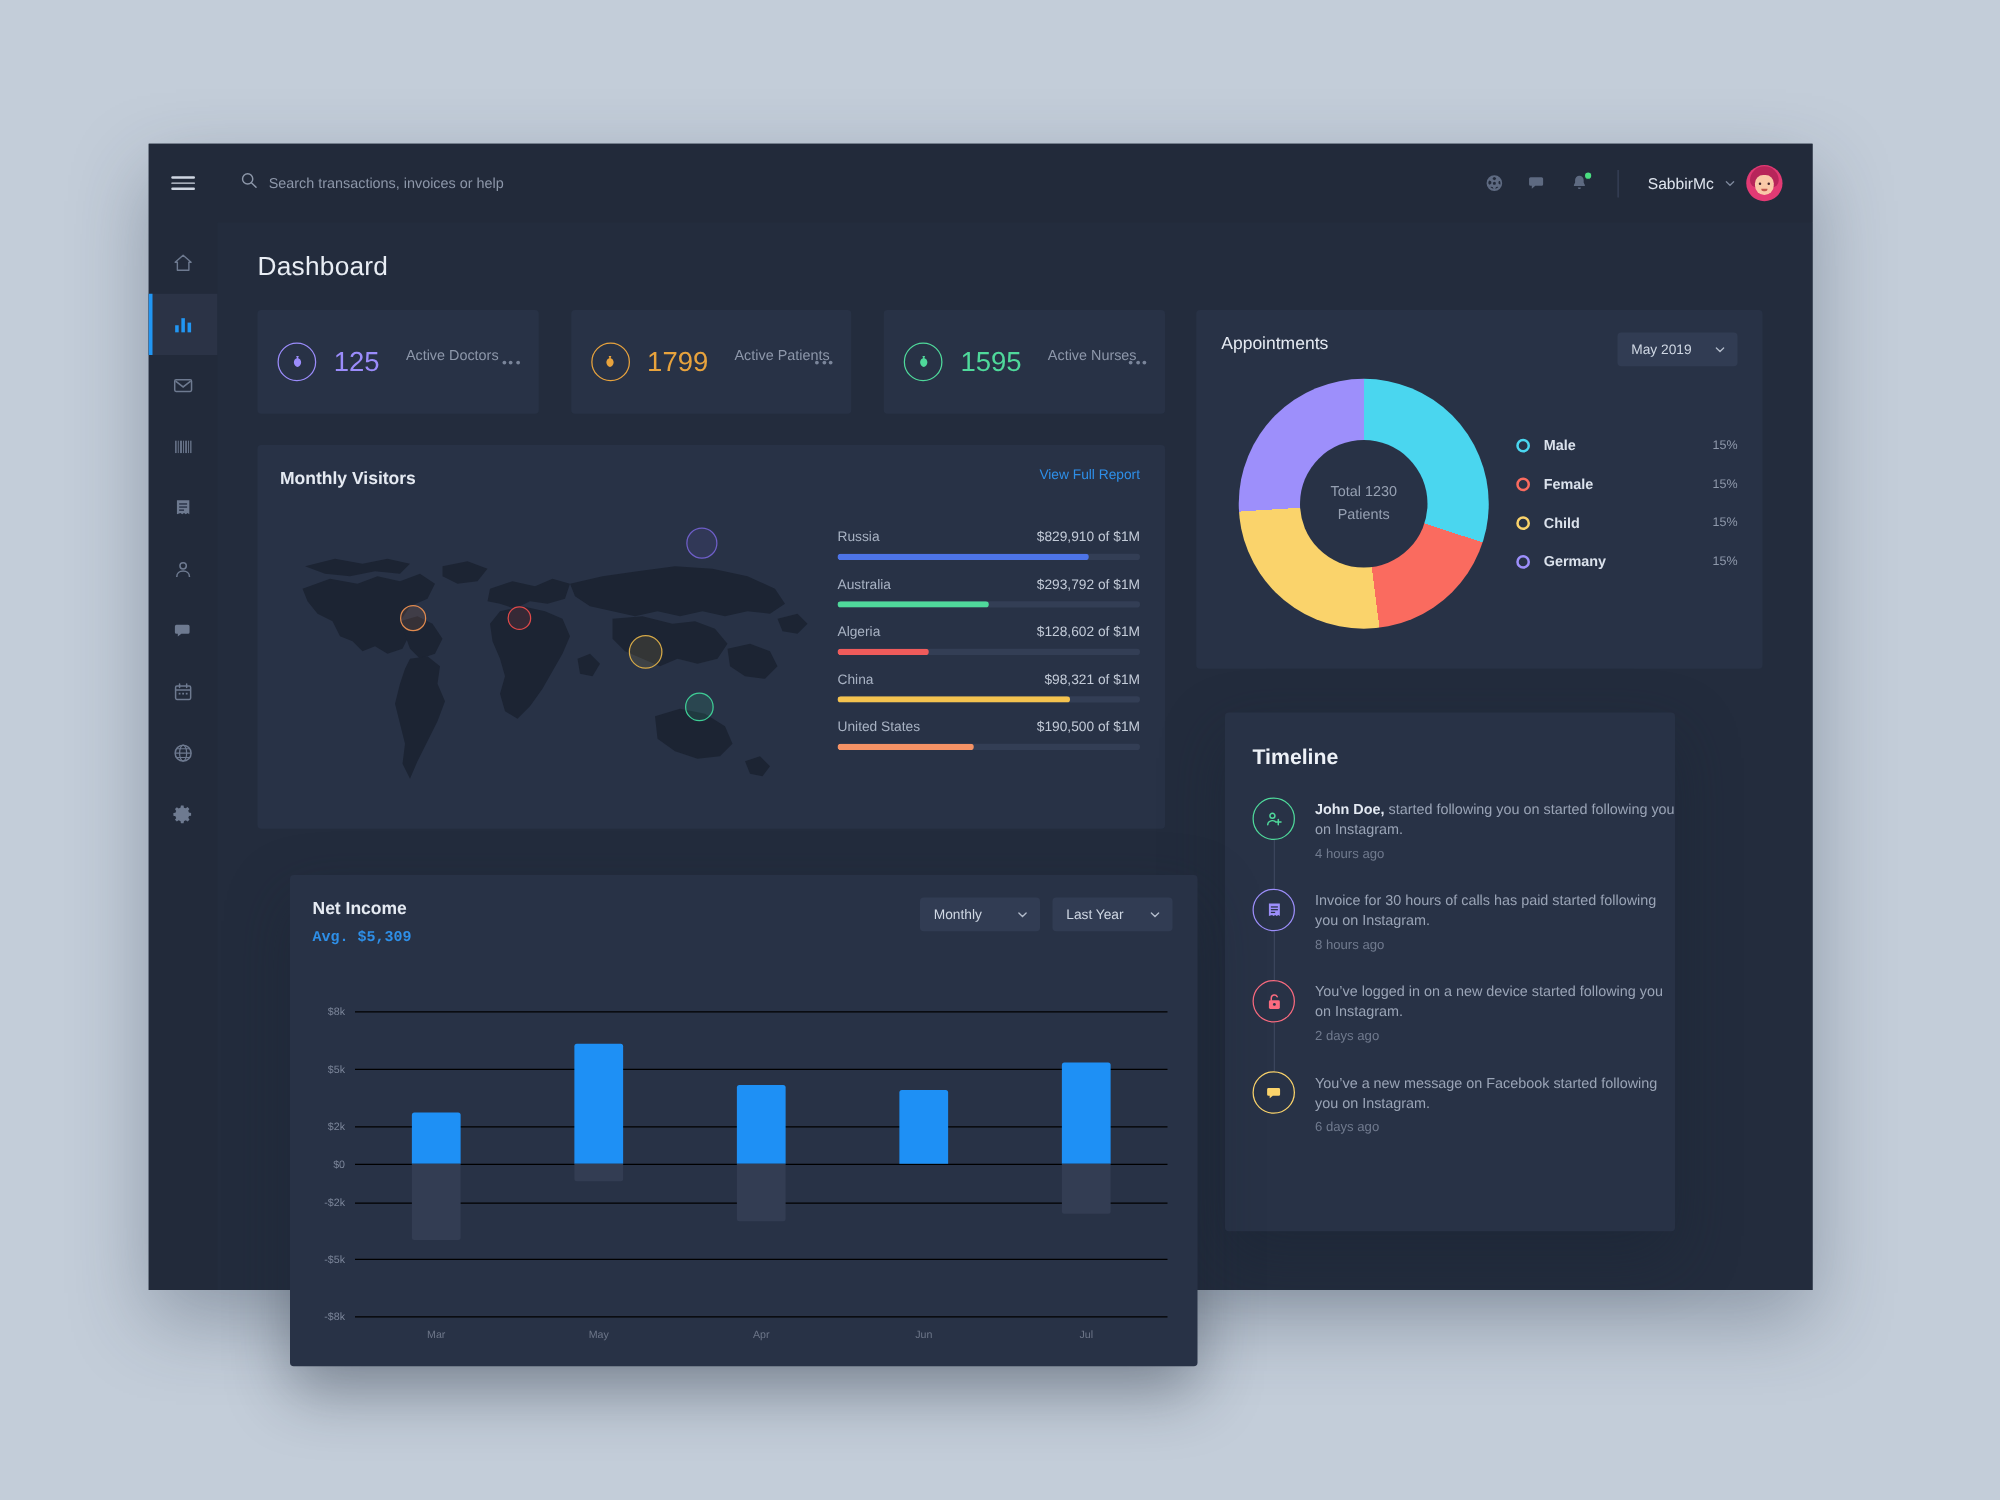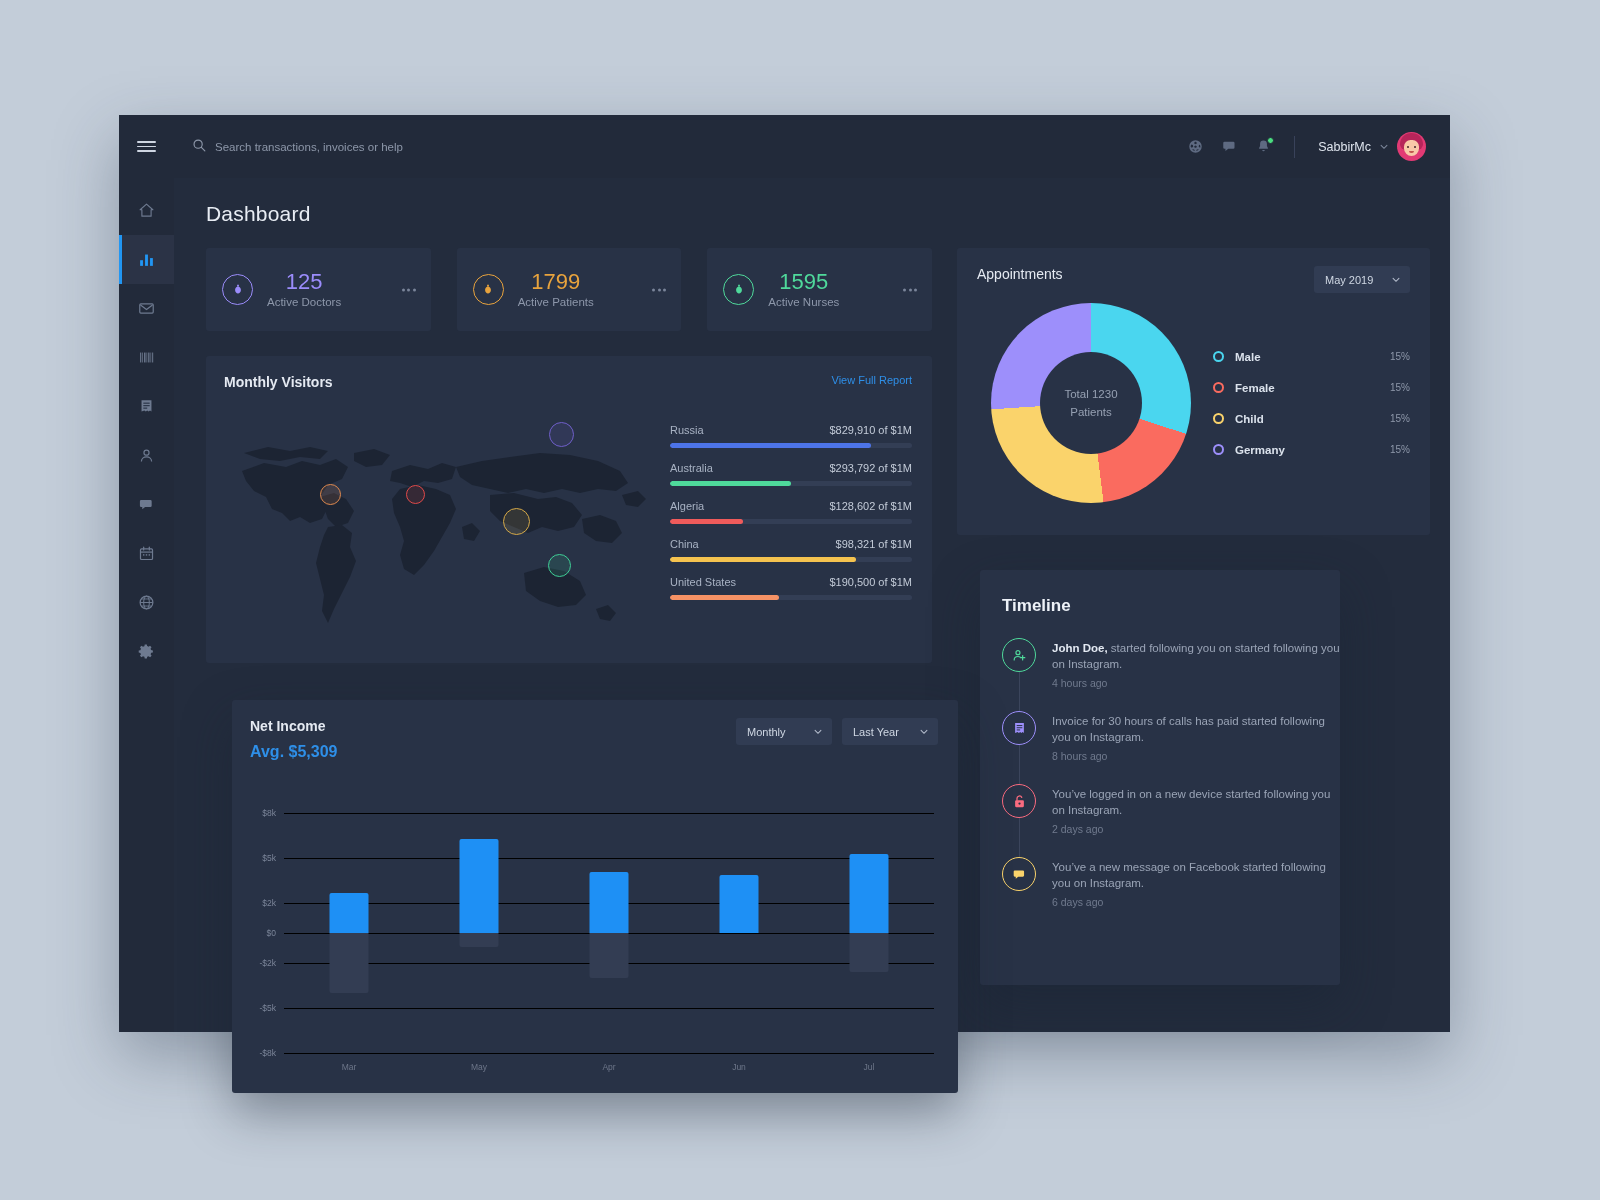--- a/index.html
+++ b/index.html
@@ -70,39 +70,39 @@
     width: 29px; height: 29px; border-radius: 50%;
     background: #e23a74; overflow: hidden; position: relative; flex:none;
   }
   .av-hair { position:absolute; left:3px; top:1px; width:23px; height:17px; background:#b7255a; border-radius:12px 12px 6px 6px;}
   .av-face { position:absolute; left:7px; top:8px; width:15px; height:16px; background:#f9c9a8; border-radius:7px 7px 8px 8px;}
   .av-eye { position:absolute; width:2px; height:2px; background:#40232a; border-radius:50%; top:14px;}
   .av-eye.l{left:10px;} .av-eye.r{left:17px;}
   .av-mouth{position:absolute;left:12px;top:19px;width:5px;height:2px;border-radius:0 0 4px 4px;background:#c2584f;}
 
   
-  .content { flex: 1; background: #232c3d; padding: 24px 20px 0 32px; overflow: hidden; position: relative; }
+  .content { flex: 1; background: #232c3d; padding: 24px 40px 0 32px; overflow: hidden; position: relative; }
   .page-title { color: #e8edf4; font-size: 21px; font-weight: 400; margin-bottom: 22px; letter-spacing:.2px;}
 
   .row { display: flex; gap: 25px; }
   .col-left { width: 726px; flex: none; }
   .col-right { flex: 1; }
 
   
   .stats { display: flex; gap: 26px; margin-bottom: 25px; }
   .stat-card {
     flex: 1; background: #283246; height: 83px; border-radius: 3px;
     display: flex; align-items: center; padding: 0 16px; gap: 14px; position: relative;
   }
   .stat-icon {
     width: 31px; height: 31px; border-radius: 50%;
     border: 1.6px solid currentColor; display: flex; align-items: center; justify-content: center; flex:none;
   }
   .stat-icon svg { width: 14px; height: 14px; display:block; }
-  .stat-text { display: flex; flex-direction: column; gap: 3px; align-items: center; }
+  .stat-text { display: flex; flex-direction: row; gap: 21px; }
   .stat-value { font-size: 22px; font-weight: 400; line-height: 1; }
   .stat-label { font-size: 11.5px; color: #8d97aa; }
   .dots { position: absolute; right: 15px; top: 50%; transform: translateY(-50%); display: flex; gap: 2.5px; cursor: pointer;}
   .dots i { width: 3px; height: 3px; background: #7a859a; border-radius: 50%; display: block; }
 
   
   .panel { background: #283246; border-radius: 3px; }
 
   
   .mv { height: 307px; padding: 18px 20px 0 18px; display: flex; flex-direction: column; }
@@ -118,21 +118,21 @@
   .country-line { display: flex; justify-content: space-between; align-items: baseline; }
   .country-name { color: #a8b2c3; font-size: 11px; }
   .country-val { color: #c3cbd8; font-size: 11px; }
   .track { height: 5px; background: #333e55; border-radius: 3px; overflow: hidden; }
   .fill { height: 100%; border-radius: 3px; }
 
   
   .ni { margin-top: 25px; padding: 18px 20px 14px 18px; height: 388px; display:flex; flex-direction:column;}
   .ni-head { display: flex; align-items: flex-start; justify-content: space-between; }
   .ni-title { color: #e5eaf2; font-size: 14px; font-weight: 700; }
-  .ni-avg { color: #2e8fe8; font-size: 16px; font-weight: 700; margin-top: 9px; }
+  .ni-avg { color: #2e8fe8; font-size: 12px; font-weight: 700; margin-top: 9px; font-family: Liberation Mono, monospace; }
   .selects { display: flex; gap: 10px; }
   .sel {
     background: #313c53; border-radius: 3px; height: 27px; min-width: 96px;
     display: flex; align-items: center; justify-content: space-between;
     padding: 0 9px 0 11px; color: #cfd7e3; font-size: 11px; cursor: pointer;
   }
   .sel svg { width: 10px; height: 10px; color: #b3bccb; display:block; }
   .chart-area { flex: 1; position: relative; margin-top: 20px; }
   .chart-inner { position: absolute; left: 34px; right: 4px; top: 4px; bottom: 26px; }
   .gridline { position: absolute; left: 0; right: 0; height: 1px; background: #000000; }

